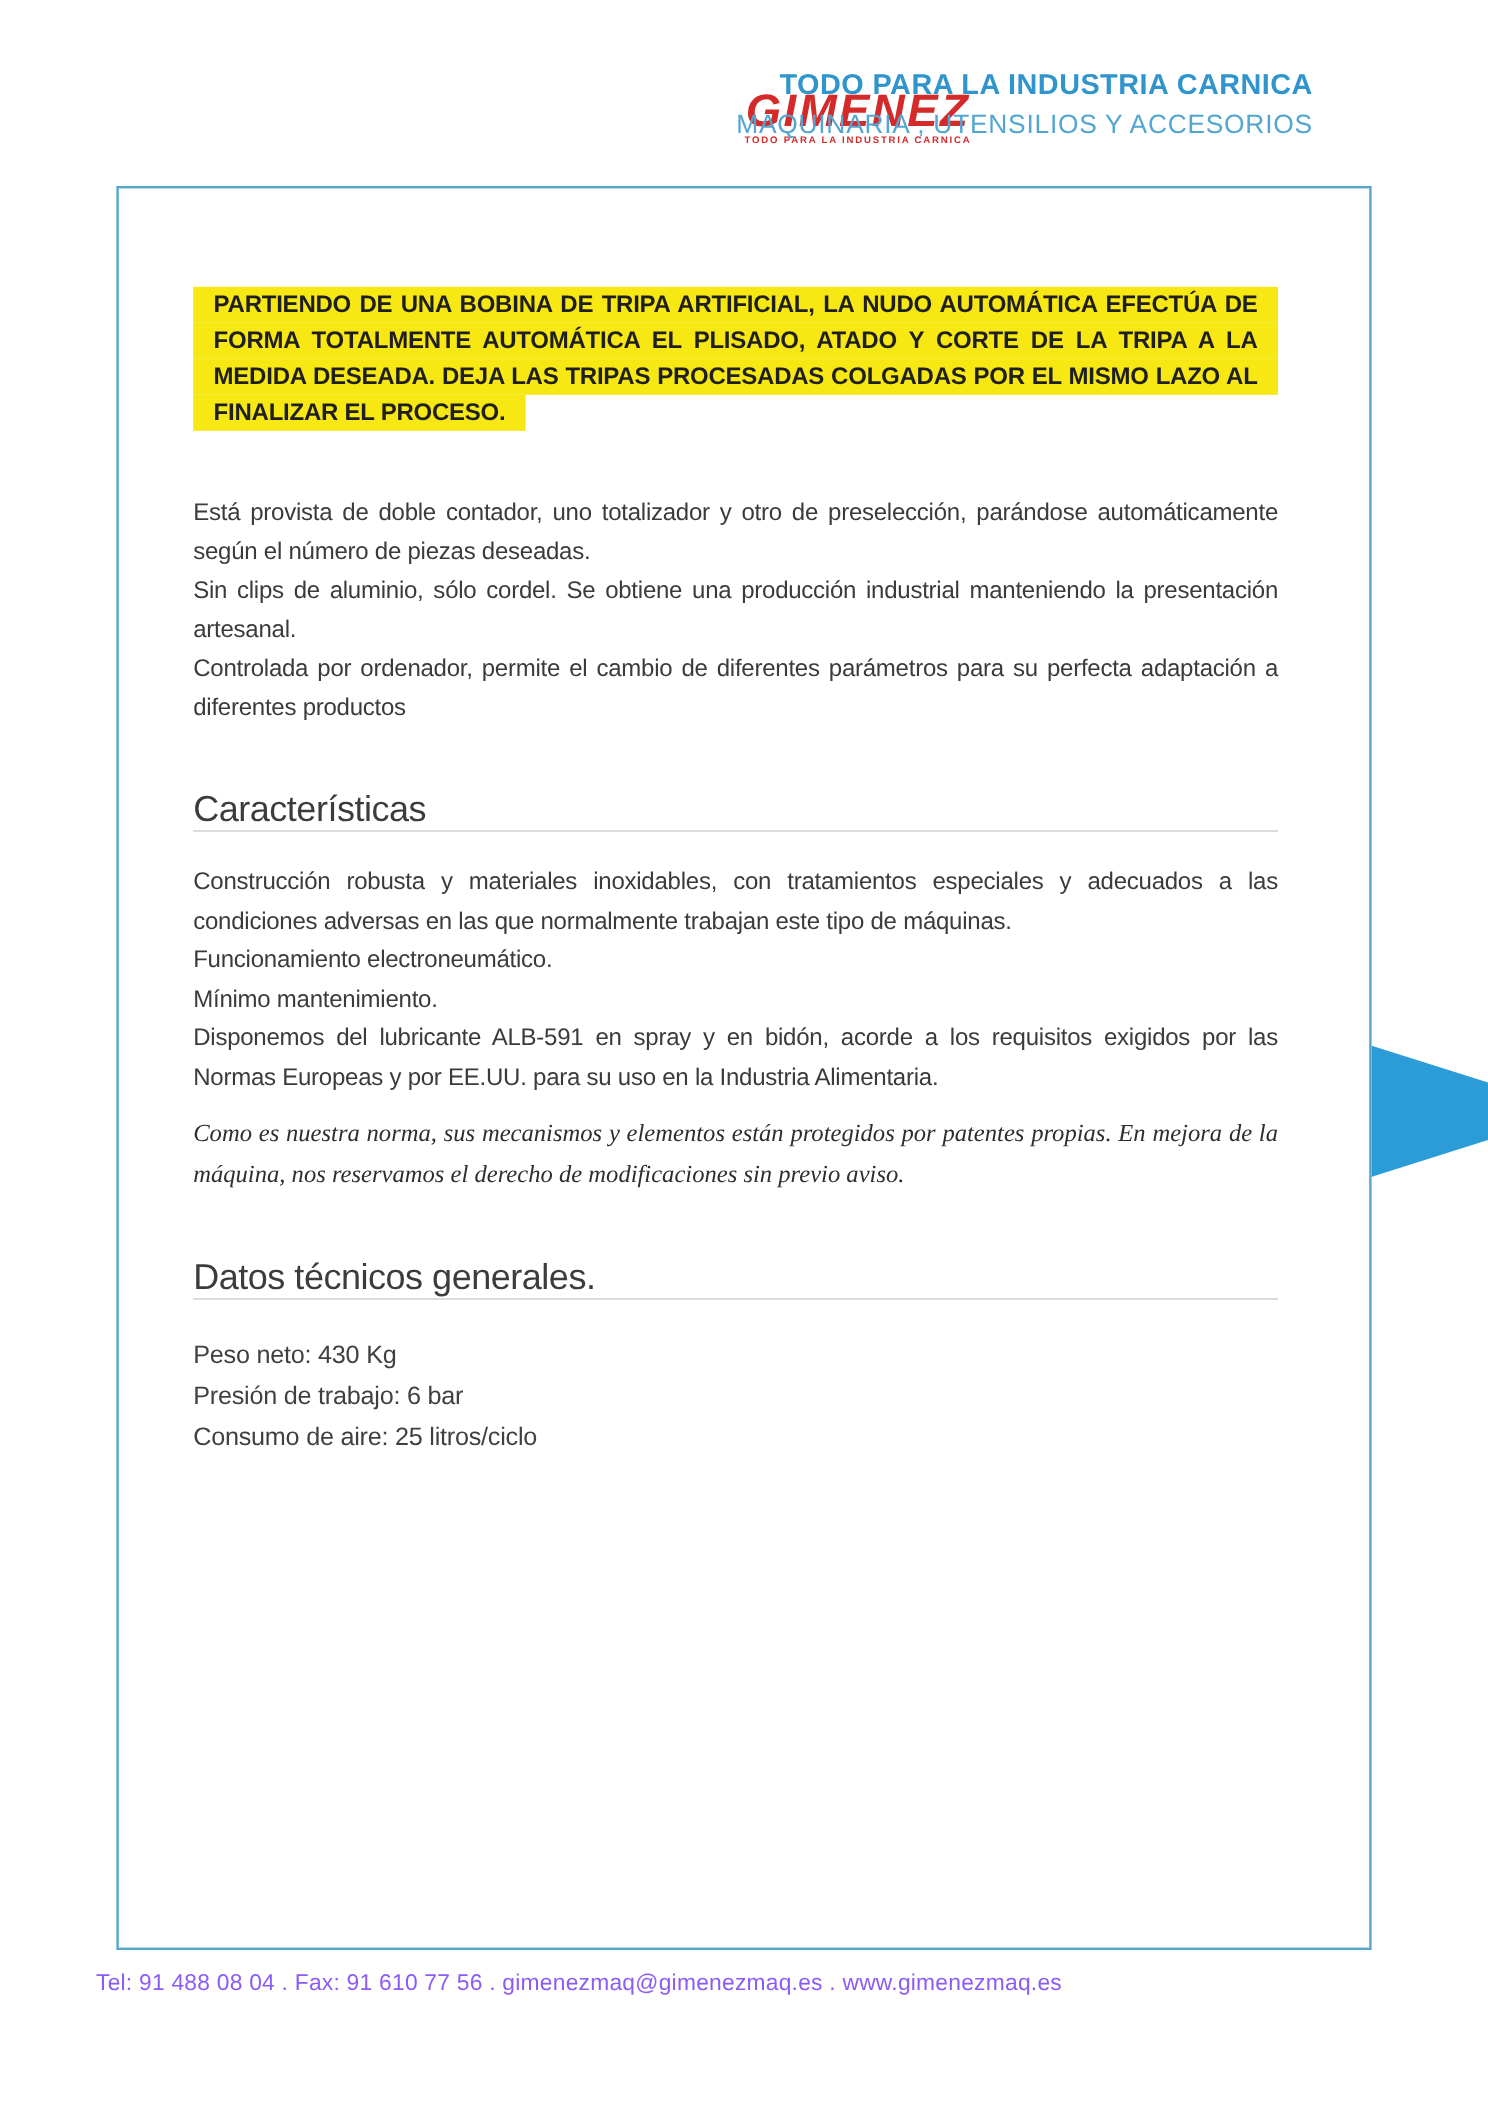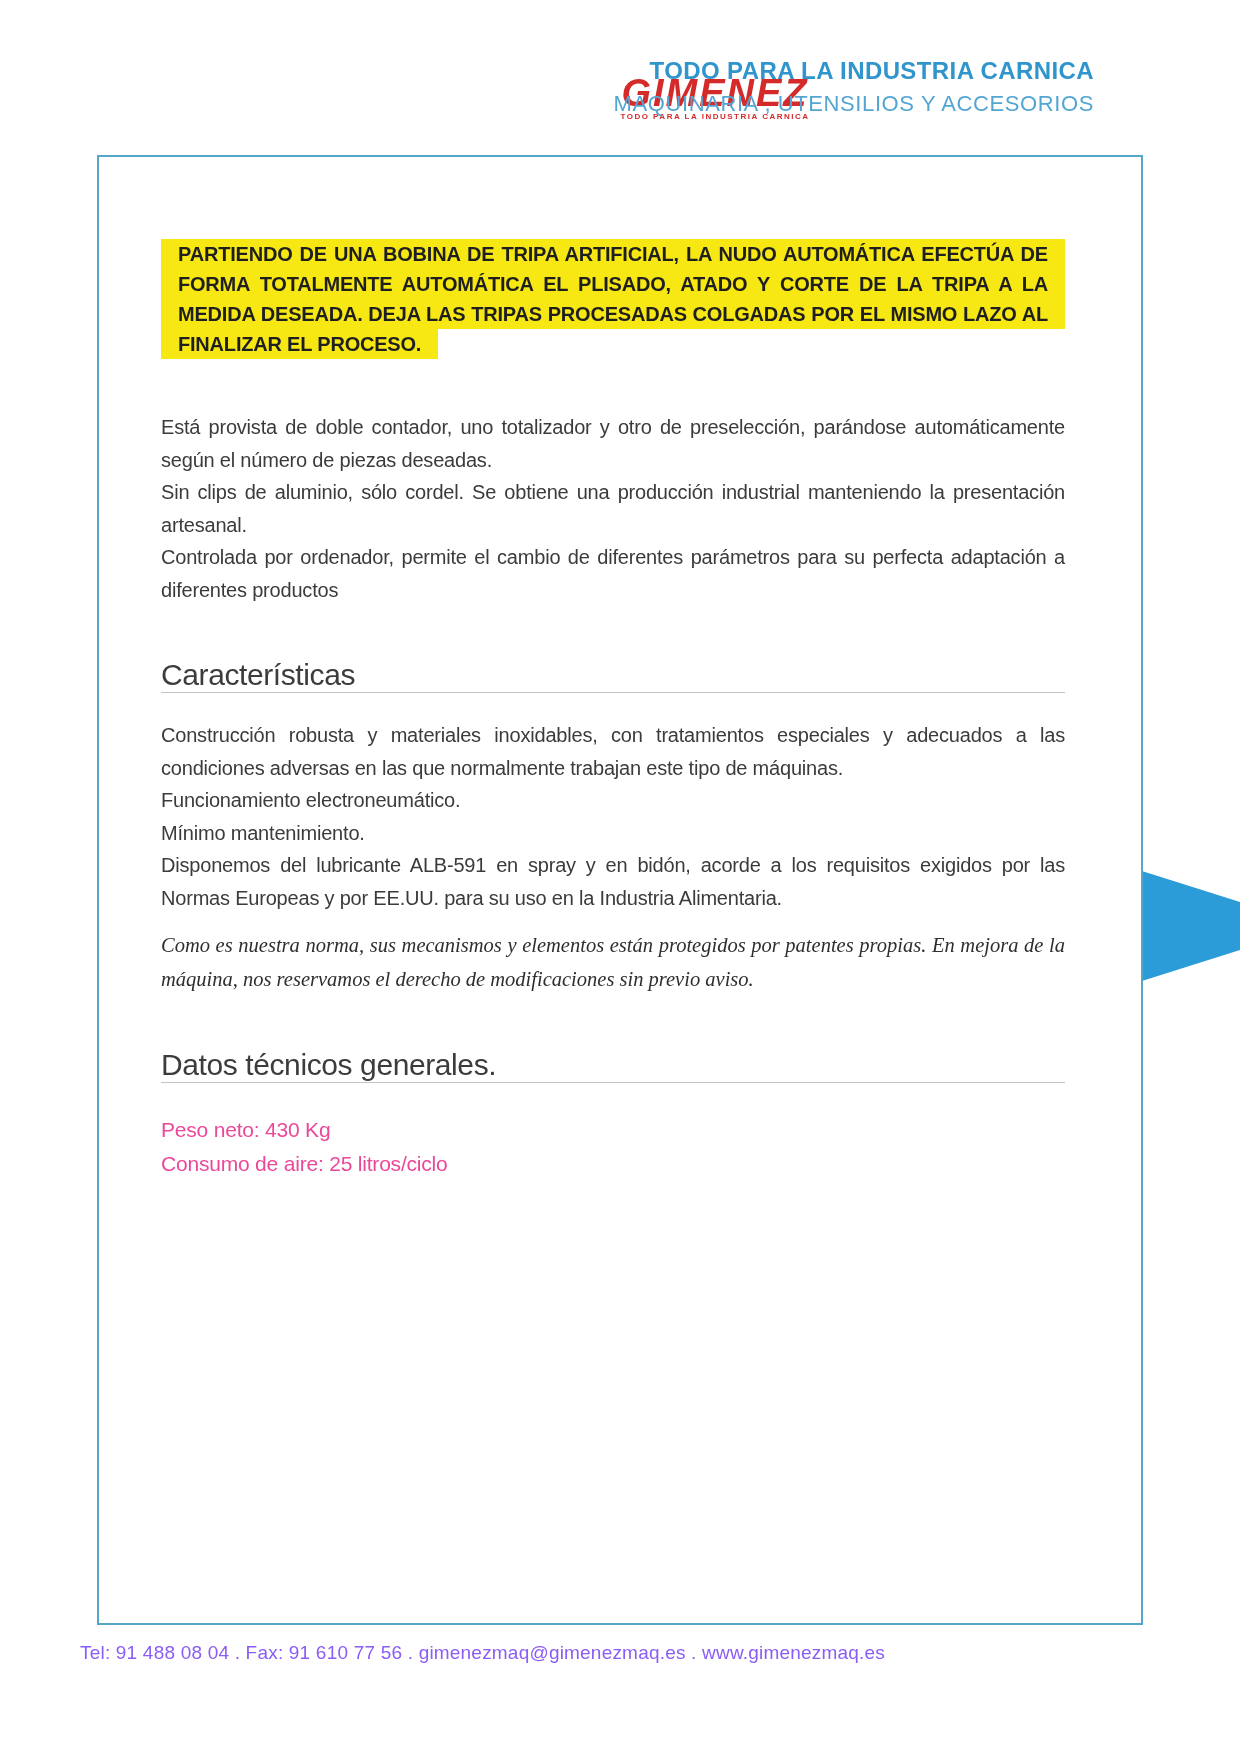--- a/index.html
+++ b/index.html
@@ -74,21 +74,21 @@
   .section-pars { margin-top:26px; }
 
   .note-par {
     margin-top:14px;
     font-family:"Liberation Serif", serif; font-style:italic;
     font-size:20.5px; line-height:34px; color:#2e2e2e;
     text-align:justify;
   }
 
   .specs { margin-top:30px; }
-  .spec-line { font-size:21px; line-height:34px; color:#ec4899; letter-spacing:-0.2px; }
+  .spec-line { font-size:21px; line-height:34px; color:#404040; letter-spacing:-0.2px; }
 
   
   .footer-contact { position:absolute; left:80px; top:1638px; }
   .footer-contact div { color:#8b5cf6; font-size:19px; line-height:30px; letter-spacing:0.2px; }
 </style>
 </head>
 <body>
 
 <div class="page">
 
@@ -128,20 +128,21 @@
         <p class="body-par">Funcionamiento electroneumático.</p>
         <p class="body-par">Mínimo mantenimiento.</p>
         <p class="body-par">Disponemos del lubricante ALB-591 en spray y en bidón, acorde a los requisitos exigidos por las Normas Europeas y por EE.UU. para su uso en la Industria Alimentaria.</p>
         <p class="note-par">Como es nuestra norma, sus mecanismos y elementos están protegidos por patentes propias. En mejora de la máquina, nos reservamos el derecho de modificaciones sin previo aviso.</p>
       </div>
 
       <h2 class="section-heading">Datos técnicos generales.</h2>
 
       <div class="specs">
         <div class="spec-line">Peso neto: 430 Kg</div>
+        <div class="spec-line">Presión de trabajo: 6 bar</div>
         <div class="spec-line">Consumo de aire: 25 litros/ciclo</div>
       </div>
 
     </div>
   </div>
 
   <div class="footer-contact">
     <div>Tel: 91 488 08 04 . Fax: 91 610 77 56 . gimenezmaq@gimenezmaq.es . www.gimenezmaq.es</div>
   </div>
 

